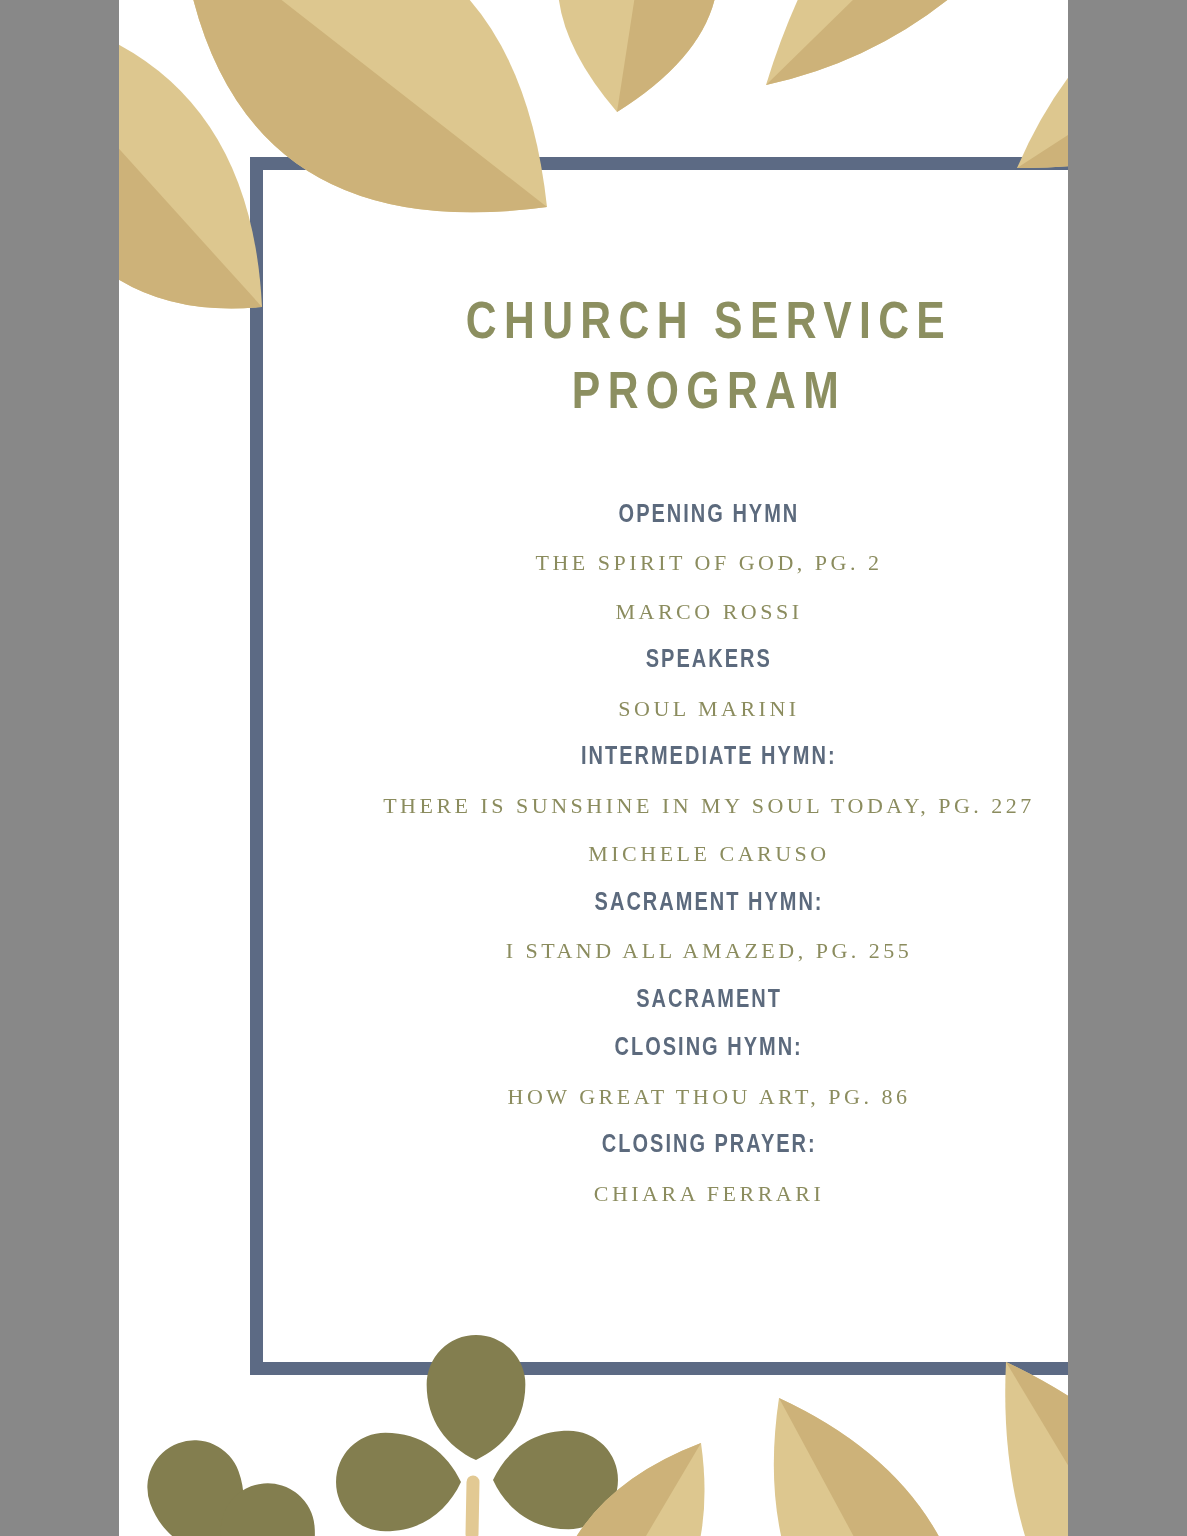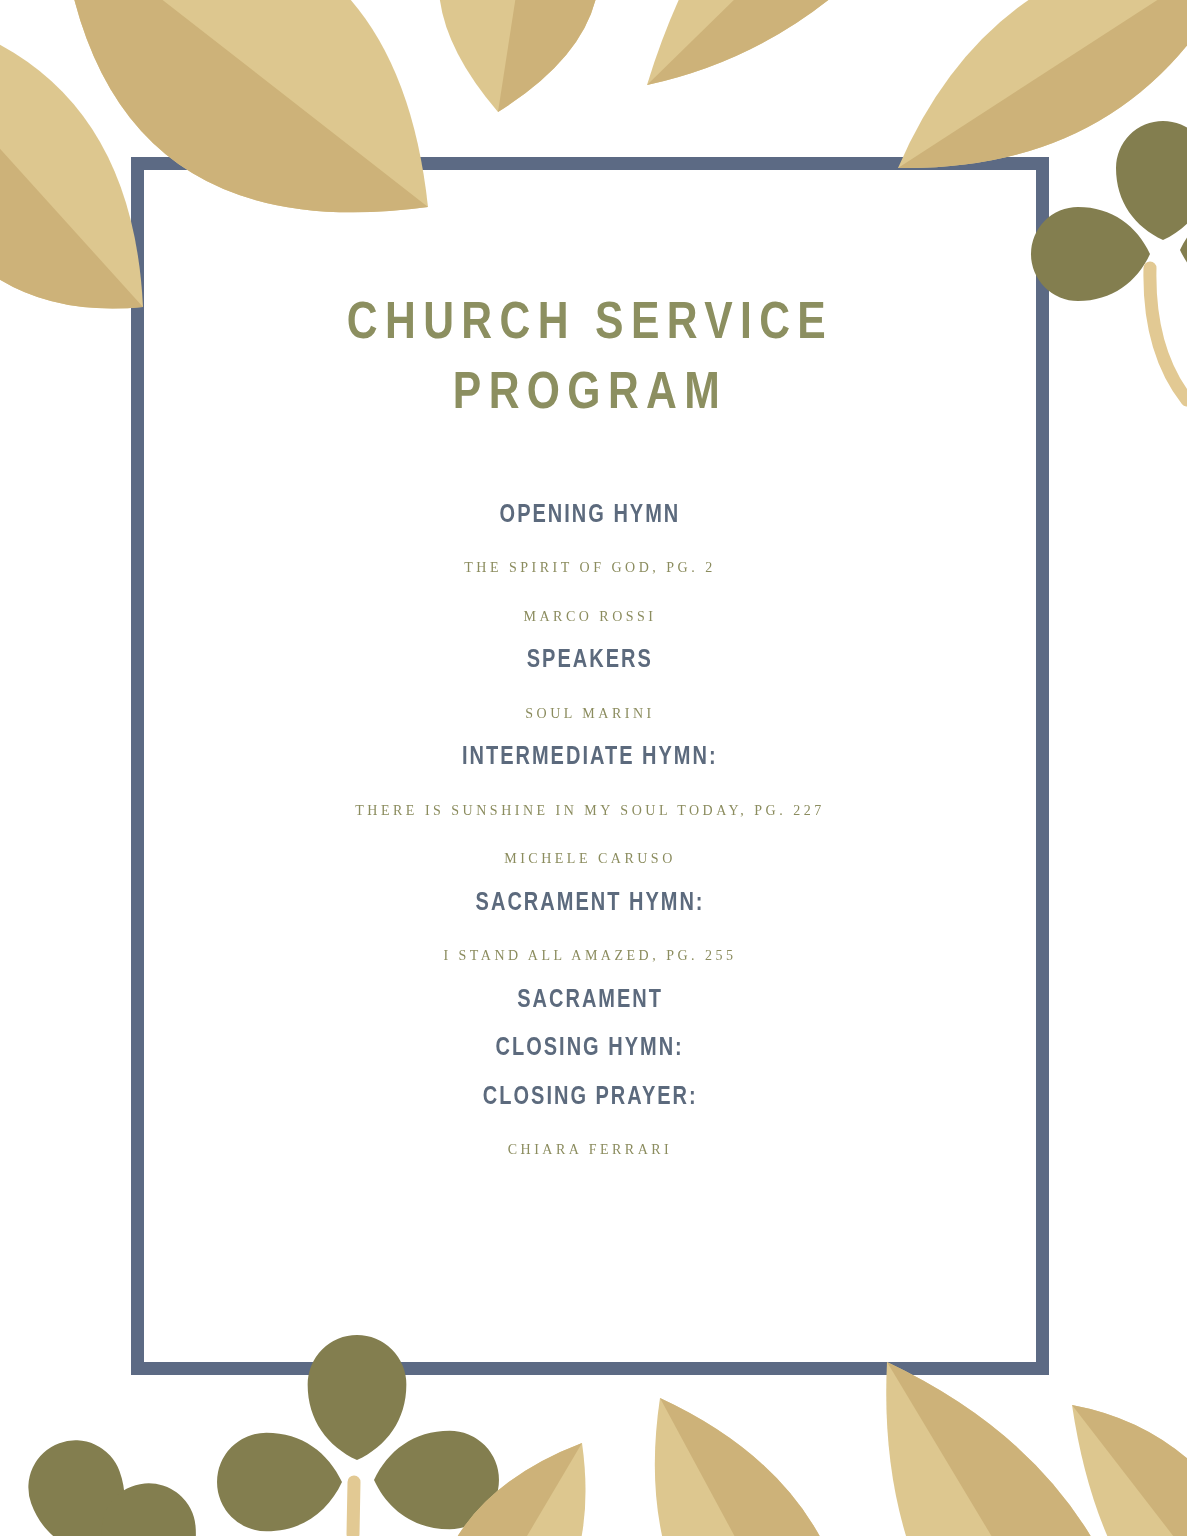--- a/index.html
+++ b/index.html
@@ -2,31 +2,31 @@
 <html style="--background: #ffffff; --border: #5c6a84; --title-color: #8c8f60; --heading-color: #5c6a7d; --detail-color: #8b8c5e; --leaf-light: #ddc78f; --leaf-dark: #cdb279; --clover: #837e4f; --stem: #e2c993;"><head>
 <meta charset="utf-8">
 <style>
   :root{
     --background:#ffffff; --border:#5c6a84; --title-color:#8c8f60;
     --heading-color:#5c6a7d; --detail-color:#8b8c5e;
     --leaf-light:#ddc78f; --leaf-dark:#cdb279; --clover:#837e4f; --stem:#e2c993;
   }
   *{margin:0;padding:0;box-sizing:border-box;}
   body{background:#888;font-family:"Liberation Sans",sans-serif;}
-  .canvas{position:relative;width:1187px;height:1536px;background:var(--background);overflow:hidden;margin:0 auto;}
+  .canvas{position:relative;width:949px;height:1536px;background:var(--background);overflow:hidden;margin:0 auto;}
   .frame{position:absolute;left:131px;top:157px;width:918px;height:1218px;border:13px solid var(--border);}
   .content{position:absolute;left:131px;top:0;width:918px;height:1536px;text-align:center;}
   .title{position:absolute;top:285px;left:0;width:100%;font-weight:700;}
   .t-line{display:block;height:70px;line-height:70px;font-size:52px;letter-spacing:9px;
           color:var(--title-color);transform:scaleX(0.82);white-space:nowrap;}
   .list{position:absolute;top:479px;left:0;width:100%;}
   .line{height:48.5px;display:flex;align-items:flex-end;justify-content:center;}
   .heading{font-weight:700;font-size:25px;letter-spacing:2.5px;color:var(--heading-color);
            transform:scaleX(0.8);white-space:nowrap;font-family:"Liberation Sans",sans-serif;}
-  .detail{font-family:"Liberation Serif",serif;font-weight:400;font-size:14px;letter-spacing:3.5px;
+  .detail{font-family:"Liberation Serif",serif;font-weight:400;font-size:22px;letter-spacing:3.5px;
           color:var(--detail-color);white-space:nowrap;}
   svg.deco{position:absolute;left:0;top:0;width:1187px;height:1536px;pointer-events:none;}
   .leaf-light{fill:var(--leaf-light);} .leaf-dark{fill:var(--leaf-dark);}
   .clover{fill:var(--clover);} .stem{stroke:var(--stem);stroke-width:13;fill:none;stroke-linecap:round;}
 </style>
 </head>
 <body>
 
 <div class="canvas">
 
@@ -67,20 +67,23 @@
           <span class="heading">SACRAMENT HYMN:</span>
         </div>
       <div class="line">
           <span class="detail">I STAND ALL AMAZED, PG. 255</span>
         </div>
       <div class="line">
           <span class="heading">SACRAMENT</span>
         </div>
       <div class="line">
           <span class="heading">CLOSING HYMN:</span>
+        </div>
+      <div class="line">
+          <span class="detail">HOW GREAT THOU ART, PG. 86</span>
         </div>
       <div class="line">
           <span class="heading">CLOSING PRAYER:</span>
         </div>
       <div class="line">
           <span class="detail">CHIARA FERRARI</span>
         </div>
     </div>
   </div>
 

